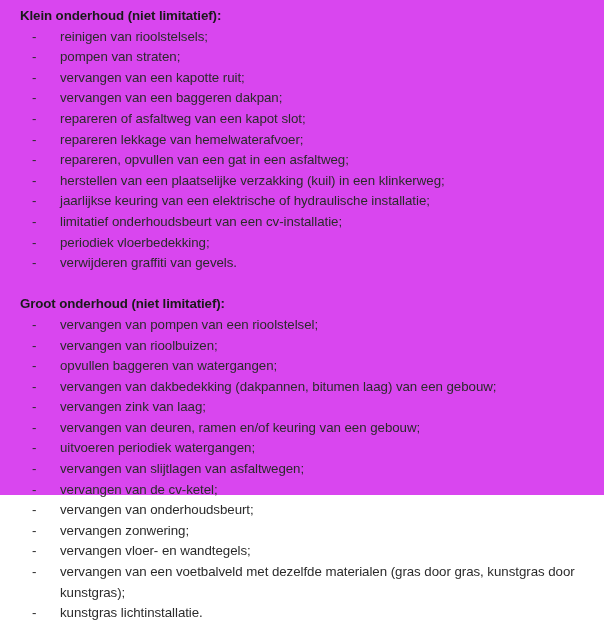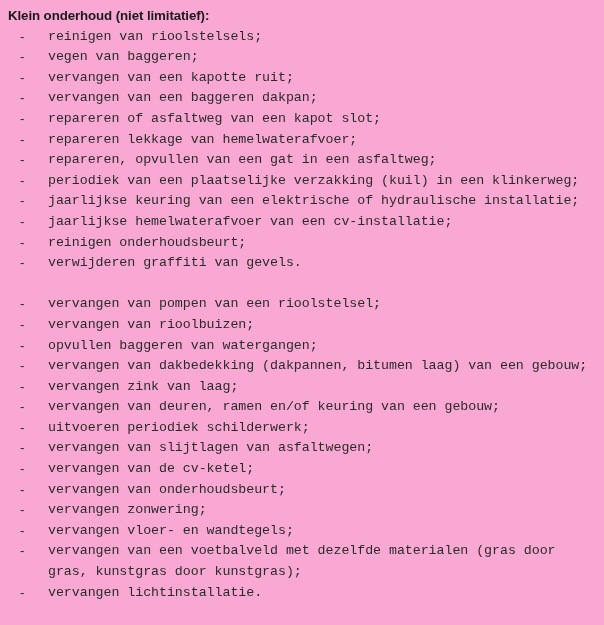--- a/index.html
+++ b/index.html
@@ -13,23 +13,23 @@
     height: 625px;
     overflow: hidden;
     font-family: "Liberation Sans", "DejaVu Sans", sans-serif;
     color: #262626;
     -webkit-font-smoothing: antialiased;
   }
 
   .page {
     box-sizing: border-box;
     width: 604px;
-    height: 625px;
-    padding: 6px 4px 0 8px;
-    background: #f9a8d4;
+    height: 495px;
+    padding: 6px 4px 0 20px;
+    background: #d946ef;
   }
 
   .section {
     margin: 0;
     padding: 0;
   }
 
   .section-heading {
     font-size: 13.3px;
     font-weight: bold;
@@ -59,42 +59,41 @@
     left: 12px;
     top: 0;
     width: 12px;
     font-size: 13.3px;
     line-height: 20.6px;
     color: #2b2b2b;
   }
 
   .item-text {
     display: block;
-    font-family: Liberation Mono, monospace;
   }
 
   .section-gap {
     height: 20.6px;
   }
 </style>
 </head>
 <body>
 
 <div class="page">
 
   <section class="section">
     <div class="section-heading">Klein onderhoud (niet limitatief):</div>
     <ul class="item-list">
       <li class="list-item">
         <span class="item-marker">-</span>
         <span class="item-text">reinigen van rioolstelsels;</span>
       </li>
       <li class="list-item">
         <span class="item-marker">-</span>
-        <span class="item-text">vegen van baggeren;</span>
+        <span class="item-text">pompen van straten;</span>
       </li>
       <li class="list-item">
         <span class="item-marker">-</span>
         <span class="item-text">vervangen van een kapotte ruit;</span>
       </li>
       <li class="list-item">
         <span class="item-marker">-</span>
         <span class="item-text">vervangen van een baggeren dakpan;</span>
       </li>
       <li class="list-item">
@@ -104,44 +103,45 @@
       <li class="list-item">
         <span class="item-marker">-</span>
         <span class="item-text">repareren lekkage van hemelwaterafvoer;</span>
       </li>
       <li class="list-item">
         <span class="item-marker">-</span>
         <span class="item-text">repareren, opvullen van een gat in een asfaltweg;</span>
       </li>
       <li class="list-item">
         <span class="item-marker">-</span>
-        <span class="item-text">periodiek van een plaatselijke verzakking (kuil) in een klinkerweg;</span>
+        <span class="item-text">herstellen van een plaatselijke verzakking (kuil) in een klinkerweg;</span>
       </li>
       <li class="list-item">
         <span class="item-marker">-</span>
         <span class="item-text">jaarlijkse keuring van een elektrische of hydraulische installatie;</span>
       </li>
       <li class="list-item">
         <span class="item-marker">-</span>
-        <span class="item-text">jaarlijkse hemelwaterafvoer van een cv-installatie;</span>
-      </li>
-      <li class="list-item">
-        <span class="item-marker">-</span>
-        <span class="item-text">reinigen onderhoudsbeurt;</span>
+        <span class="item-text">limitatief onderhoudsbeurt van een cv-installatie;</span>
+      </li>
+      <li class="list-item">
+        <span class="item-marker">-</span>
+        <span class="item-text">periodiek vloerbedekking;</span>
       </li>
       <li class="list-item">
         <span class="item-marker">-</span>
         <span class="item-text">verwijderen graffiti van gevels.</span>
       </li>
     </ul>
   </section>
 
   <div class="section-gap"></div>
 
   <section class="section">
+    <div class="section-heading">Groot onderhoud (niet limitatief):</div>
     <ul class="item-list">
       <li class="list-item">
         <span class="item-marker">-</span>
         <span class="item-text">vervangen van pompen van een rioolstelsel;</span>
       </li>
       <li class="list-item">
         <span class="item-marker">-</span>
         <span class="item-text">vervangen van rioolbuizen;</span>
       </li>
       <li class="list-item">
@@ -155,21 +155,21 @@
       <li class="list-item">
         <span class="item-marker">-</span>
         <span class="item-text">vervangen zink van laag;</span>
       </li>
       <li class="list-item">
         <span class="item-marker">-</span>
         <span class="item-text">vervangen van deuren, ramen en/of keuring van een gebouw;</span>
       </li>
       <li class="list-item">
         <span class="item-marker">-</span>
-        <span class="item-text">uitvoeren periodiek schilderwerk;</span>
+        <span class="item-text">uitvoeren periodiek watergangen;</span>
       </li>
       <li class="list-item">
         <span class="item-marker">-</span>
         <span class="item-text">vervangen van slijtlagen van asfaltwegen;</span>
       </li>
       <li class="list-item">
         <span class="item-marker">-</span>
         <span class="item-text">vervangen van de cv-ketel;</span>
       </li>
       <li class="list-item">
@@ -183,18 +183,18 @@
       <li class="list-item">
         <span class="item-marker">-</span>
         <span class="item-text">vervangen vloer- en wandtegels;</span>
       </li>
       <li class="list-item">
         <span class="item-marker">-</span>
         <span class="item-text">vervangen van een voetbalveld met dezelfde materialen (gras door gras, kunstgras door kunstgras);</span>
       </li>
       <li class="list-item">
         <span class="item-marker">-</span>
-        <span class="item-text">vervangen lichtinstallatie.</span>
+        <span class="item-text">kunstgras lichtinstallatie.</span>
       </li>
     </ul>
   </section>
 
 </div>
 
 </body></html>

